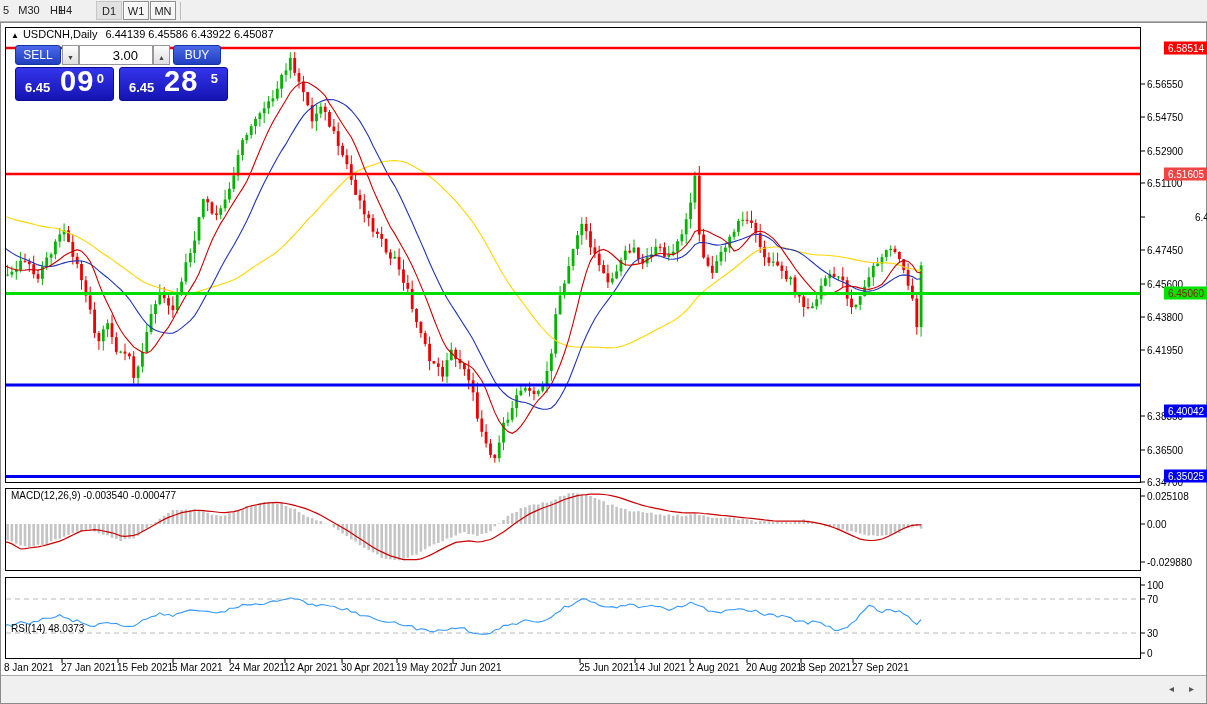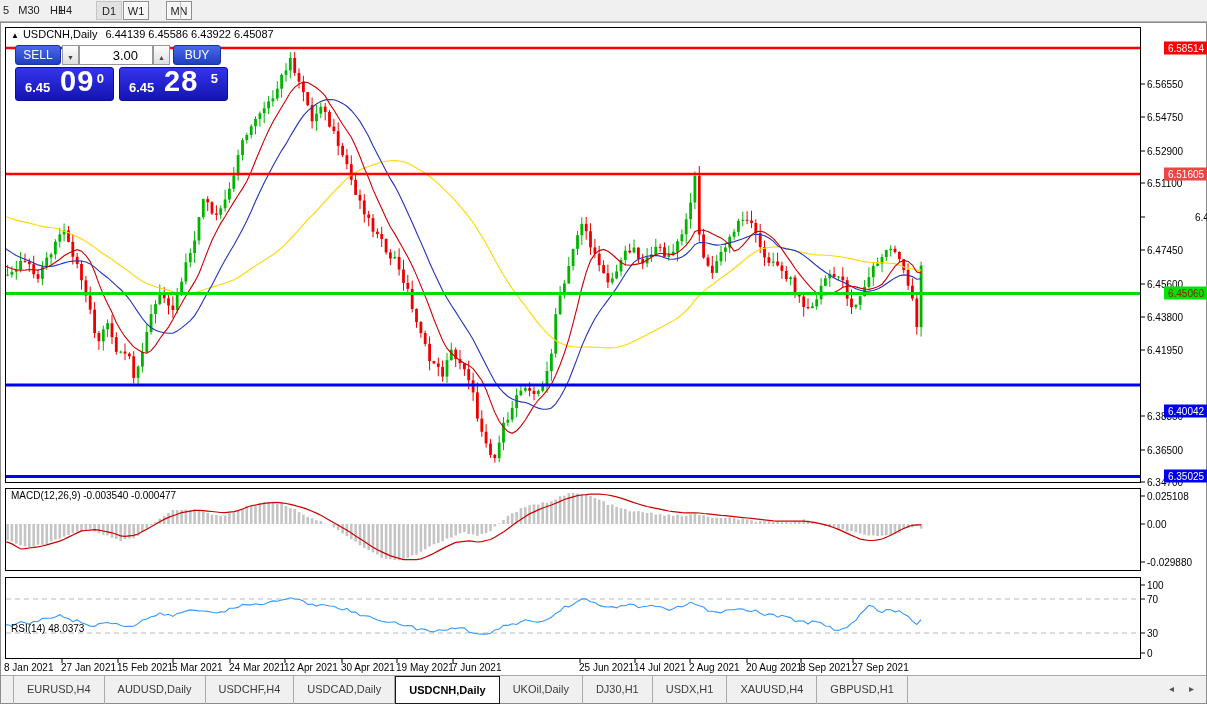--- a/index.html
+++ b/index.html
@@ -72,21 +72,21 @@
 <div class="screen">
 
   <div class="toolbar">
 
   <div class="tfbtn flat" style="left: 0px; width: 12px;">5</div>
       <div class="tfbtn flat" style="left: 14px; width: 30px;">M30</div>
       <div class="tfbtn flat" style="left: 44px; width: 26px;">H1</div>
       <div class="tfbtn flat" style="left: 52px; width: 26px;">H4</div>
       <div class="tfbtn active" style="left: 96px; width: 26px;">D1</div>
       <div class="tfbtn raised" style="left: 123px; width: 26px;">W1</div>
-      <div class="tfbtn raised" style="left: 150px; width: 26px; margin-left: 16px;">MN</div>
+      <div class="tfbtn raised" style="left: 150px; width: 26px;">MN</div>
     </div>
   <div class="toolbar-sep"></div>
 
   <div class="workspace">
     <div class="panel main"></div>
     <div class="panel macd"></div>
     <div class="panel rsi"></div>
 
     <svg id="plot" width="1207" height="704">
         <defs>
@@ -968,30 +968,17 @@
         <span class="datelabel" style="left: 451px; text-align: right;">7 Jun 2021</span>
         <span class="datelabel" style="left: 578px;">25 Jun 2021</span>
         <span class="datelabel" style="left: 633px;">14 Jul 2021</span>
         <span class="datelabel" style="left: 688px;">2 Aug 2021</span>
         <span class="datelabel" style="left: 745px;">20 Aug 2021</span>
         <span class="datelabel" style="left: 799px;">8 Sep 2021</span>
         <span class="datelabel" style="left: 851px;">27 Sep 2021</span>
       </div>
 
     <div class="tabstrip">
-      <div class="tabs">
-
-      <div class="tab">EURUSD,H4</div>
-          <div class="tab">AUDUSD,Daily</div>
-          <div class="tab">USDCHF,H4</div>
-          <div class="tab">USDCAD,Daily</div>
-          <div class="tab active">USDCNH,Daily</div>
-          <div class="tab">UKOil,Daily</div>
-          <div class="tab">DJ30,H1</div>
-          <div class="tab">USDX,H1</div>
-          <div class="tab">XAUUSD,H4</div>
-          <div class="tab">GBPUSD,H1</div>
-        </div>
       <span class="tab-arrow left">◂</span>
       <span class="tab-arrow right">▸</span>
     </div>
   </div>
 </div>
 
 </body></html>

